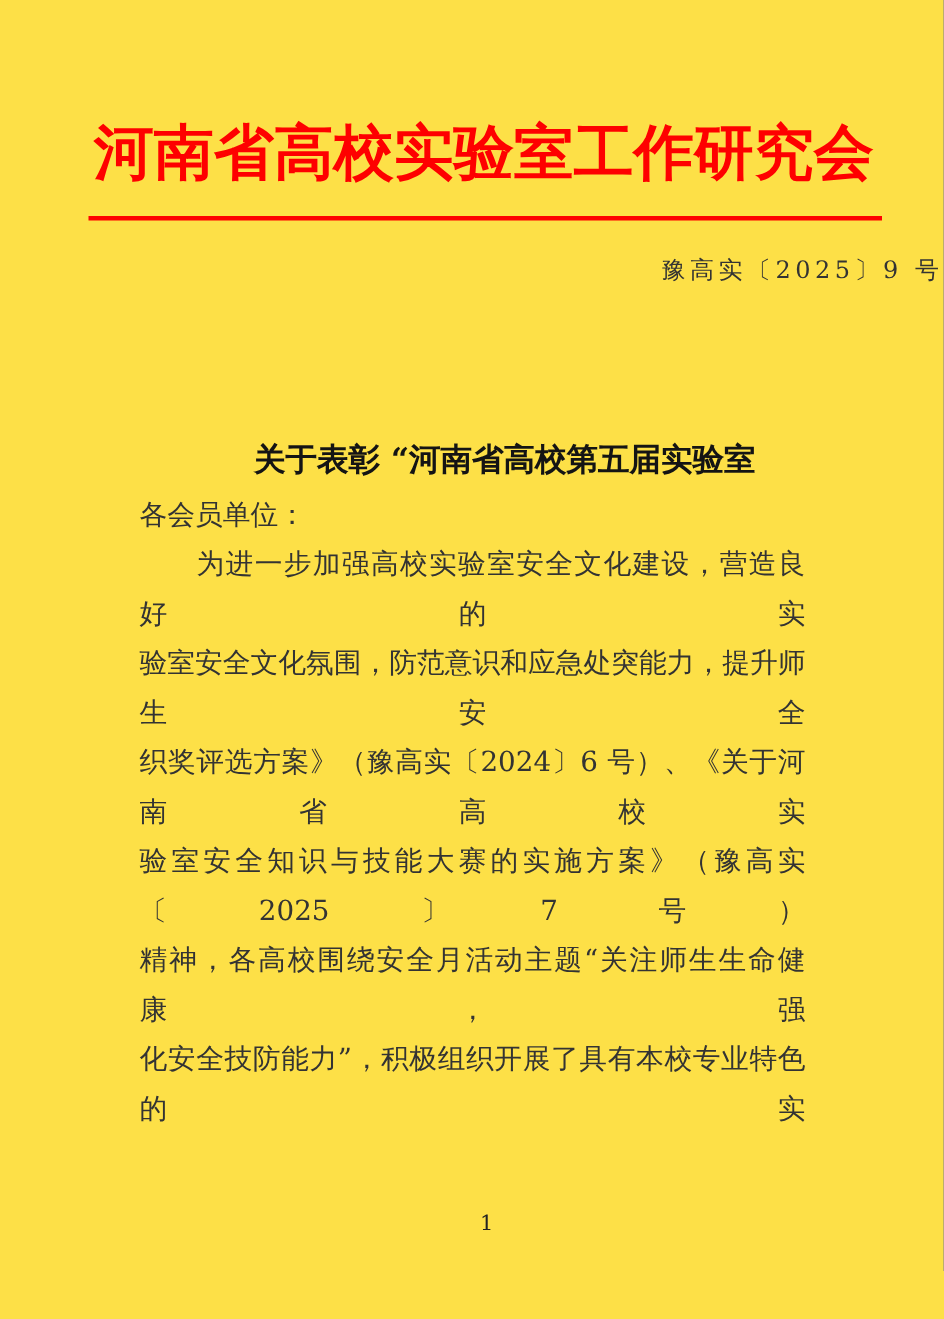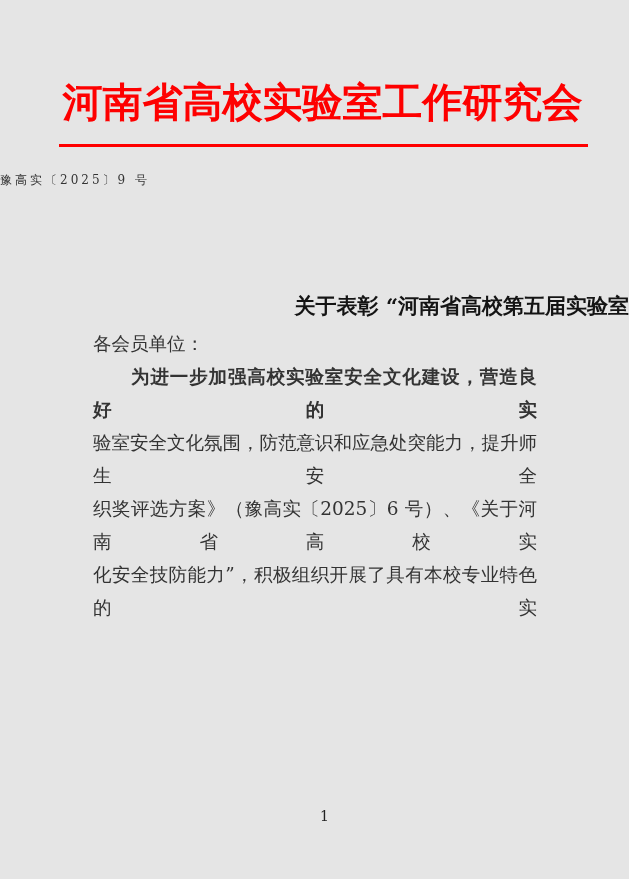--- a/index.html
+++ b/index.html
@@ -1,21 +1,21 @@
 <!DOCTYPE html>
 <html><head>
 <meta charset="utf-8">
 <style>
   html, body { margin: 0; padding: 0; background: #888; }
   .page {
     position: relative;
     width: 629px;
     height: 879px;
     margin: 0 auto;
-    background: #e5e5e5;
+    background: #fde047;
     font-family: "DejaVu Serif", "Liberation Serif", serif;
     overflow: hidden;
   }
   .letterhead-title {
     position: absolute;
     top: 76px;
     left: 0;
     right: 0;
     padding-left: 16px;
     text-align: center;
@@ -32,33 +32,33 @@
     left: 59px;
     width: 529px;
     height: 3px;
     background: #ff0000;
   }
   .doc-number {
     position: absolute;
     top: 168px;
     left: 0;
     right: 0;
-    text-align: left;
-    font-size: 12px;
+    text-align: right;
+    font-size: 16px;
     line-height: 24px;
     letter-spacing: 3px;
     color: #333333;
   }
   .notice-title {
     position: absolute;
     top: 221px;
     left: 0;
     right: 0;
     padding-left: 44px;
-    text-align: right;
+    text-align: center;
     font-weight: bold;
     font-size: 21px;
     line-height: 34px;
     color: #141414;
     white-space: pre;
   }
   .body-block {
     position: absolute;
     top: 327px;
     left: 93px;
@@ -66,21 +66,21 @@
     font-size: 18.5px;
     line-height: 33px;
     color: #333333;
   }
   .body-line { white-space: pre-wrap; }
   .body-line.just {
     text-align: justify;
     text-align-last: justify;
     text-justify: inter-character;
   }
-  .body-line.indent { text-indent: 38px; font-weight: bold; }
+  .body-line.indent { text-indent: 38px; }
   .page-number {
     position: absolute;
     top: 808px;
     left: 0;
     right: 0;
     padding-left: 20px;
     text-align: center;
     font-size: 14px;
     color: #222222;
   }
@@ -97,20 +97,22 @@
   <div class="doc-number">豫高实〔2025〕9 号</div>
 
   <div class="notice-title">
     <div>关于表彰 “河南省高校第五届实验室</div>
   </div>
 
   <div class="body-block">
     <div class="body-line">各会员单位：</div>
     <div class="body-line just indent">为进一步加强高校实验室安全文化建设，营造良好的实</div>
     <div class="body-line just">验室安全文化氛围，防范意识和应急处突能力，提升师生安全</div>
-    <div class="body-line just">织奖评选方案》（豫高实〔2025〕6 号）、《关于河南省高校实</div>
+    <div class="body-line just">织奖评选方案》（豫高实〔2024〕6 号）、《关于河南省高校实</div>
+    <div class="body-line just">验室安全知识与技能大赛的实施方案》（豫高实〔2025〕7 号）</div>
+    <div class="body-line just">精神，各高校围绕安全月活动主题“关注师生生命健康，强</div>
     <div class="body-line just">化安全技防能力”，积极组织开展了具有本校专业特色的实</div>
 
   </div>
 
   <div class="page-number">1</div>
 
 </div>
 
 </body></html>

